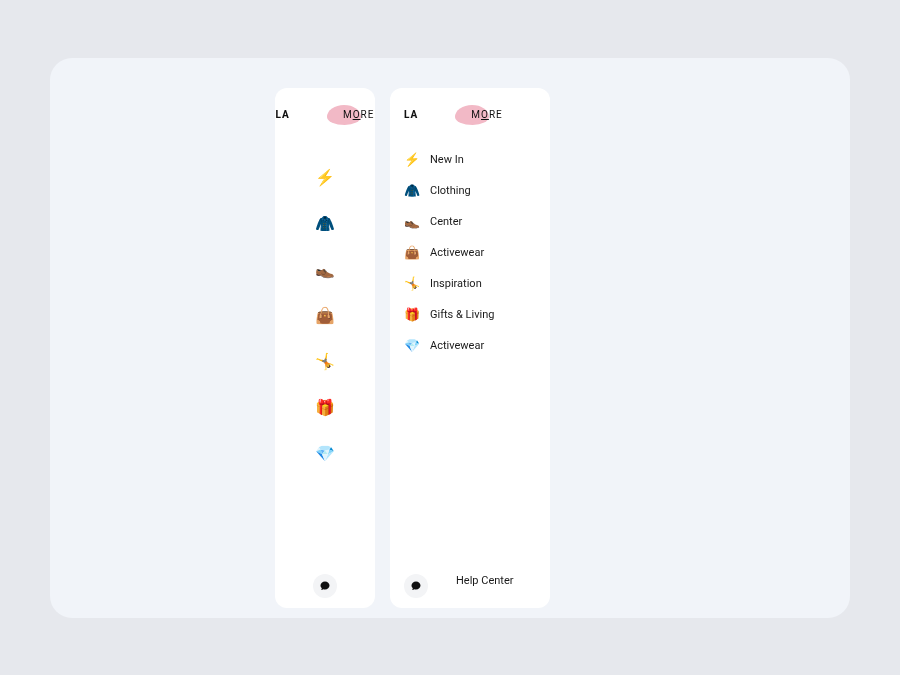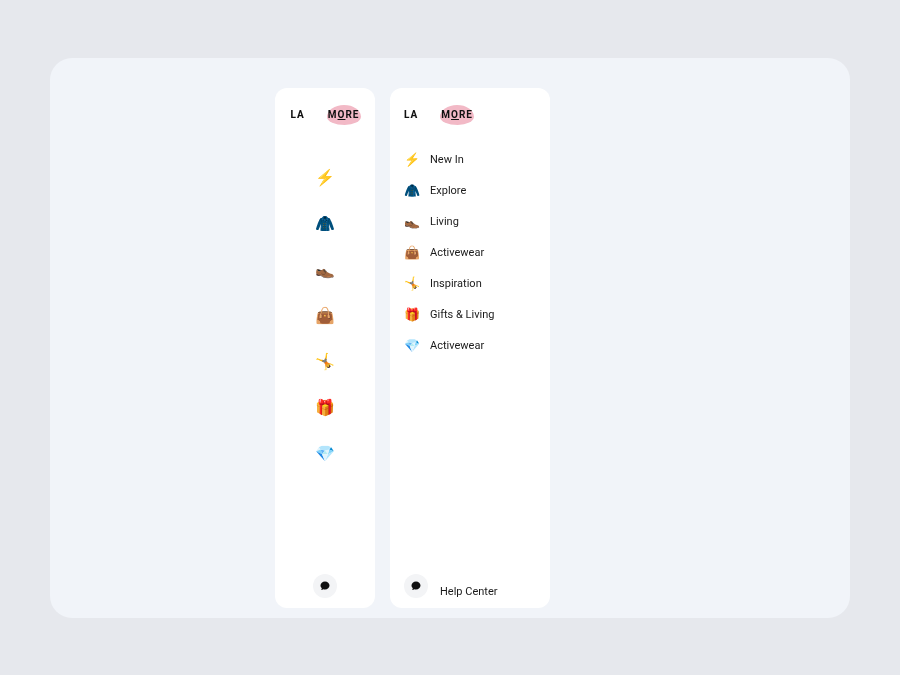--- a/index.html
+++ b/index.html
@@ -63,24 +63,25 @@
     position: absolute;
     width: 34px;
     height: 20px;
     background: #f2b9c6;
     border-radius: 50% 50% 48% 52% / 60% 58% 42% 40%;
     z-index: 0;
   }
   .logo-more-text {
     position: relative;
     z-index: 1;
-    font-weight: 700;
+    font-weight: 400;
     font-size: 10px;
     letter-spacing: 1px;
     color: #111;
+    margin-left: 30px;
   }
   .logo-more-text .u { text-decoration: underline; text-underline-offset: 1px; }
 
   .collapsed-items {
     margin-top: 36px;
     display: flex;
     flex-direction: column;
     gap: 18px;
     align-items: center;
   }
@@ -119,22 +120,22 @@
   }
   .expanded-item .ico {
     width: 16px;
     text-align: center;
     font-size: 13px;
   }
 
   .help-row {
     margin-top: auto;
     display: flex;
-    align-items: flex-end;
-    gap: 12px;
+    align-items: flex-start;
+    gap: 28px;
     cursor: pointer;
   }
   .help-btn {
     width: 24px;
     height: 24px;
     border-radius: 50%;
     background: #f3f4f6;
     display: flex;
     align-items: center;
     justify-content: center;
@@ -183,25 +184,25 @@
         <span class="logo-more-text"><span>M</span><span class="u">O</span><span>RE</span></span>
       </span>
     </div>
     <div class="expanded-items" id="expanded-list">
         <div class="expanded-item">
           <span class="ico">⚡</span>
           <span>New In</span>
         </div>
         <div class="expanded-item">
           <span class="ico">🧥</span>
-          <span>Explore</span>
+          <span>Clothing</span>
         </div>
         <div class="expanded-item">
           <span class="ico">👞</span>
-          <span>Living</span>
+          <span>Center</span>
         </div>
         <div class="expanded-item">
           <span class="ico">👜</span>
           <span>Activewear</span>
         </div>
         <div class="expanded-item">
           <span class="ico">🤸</span>
           <span>Inspiration</span>
         </div>
         <div class="expanded-item">

